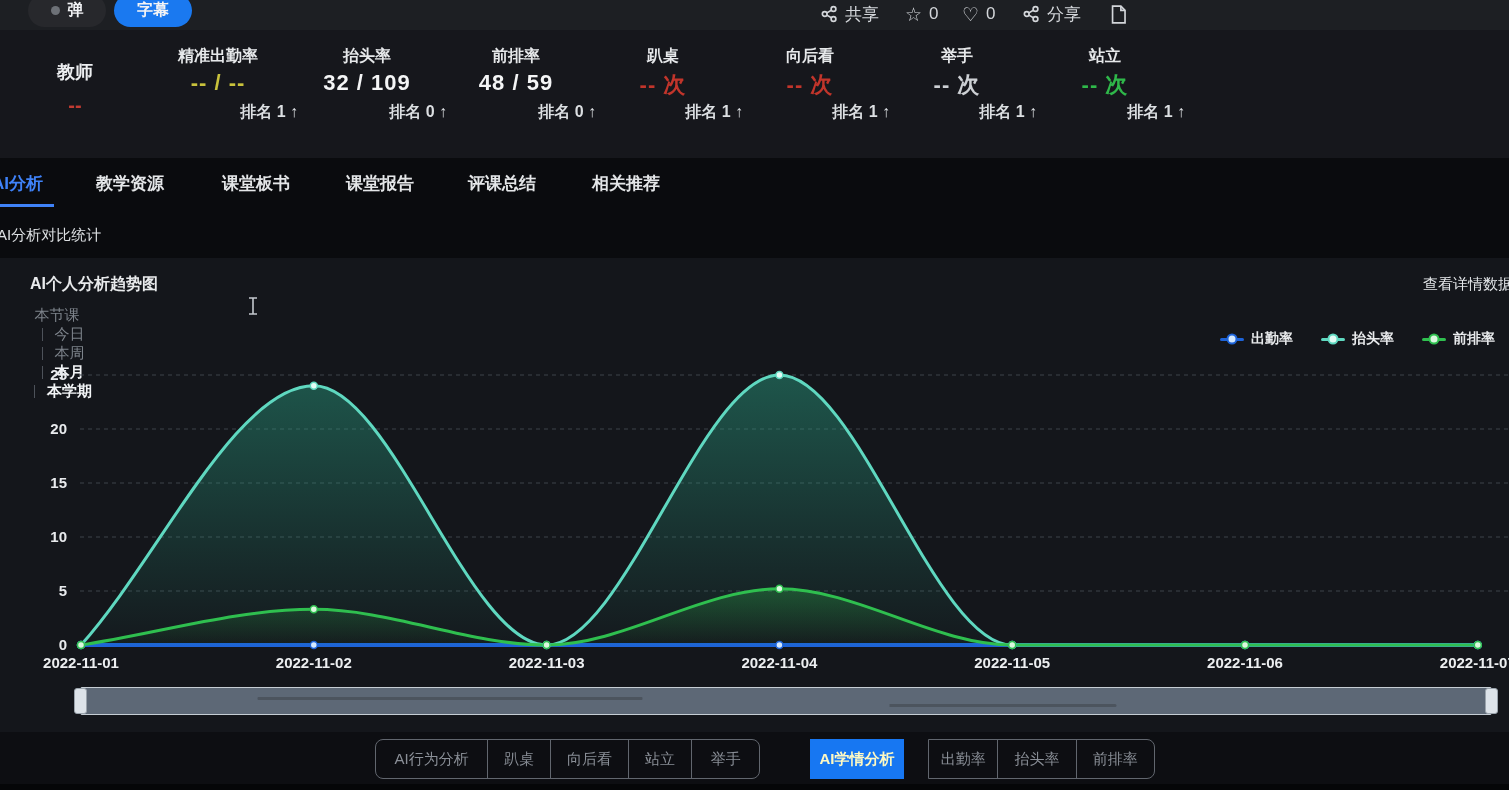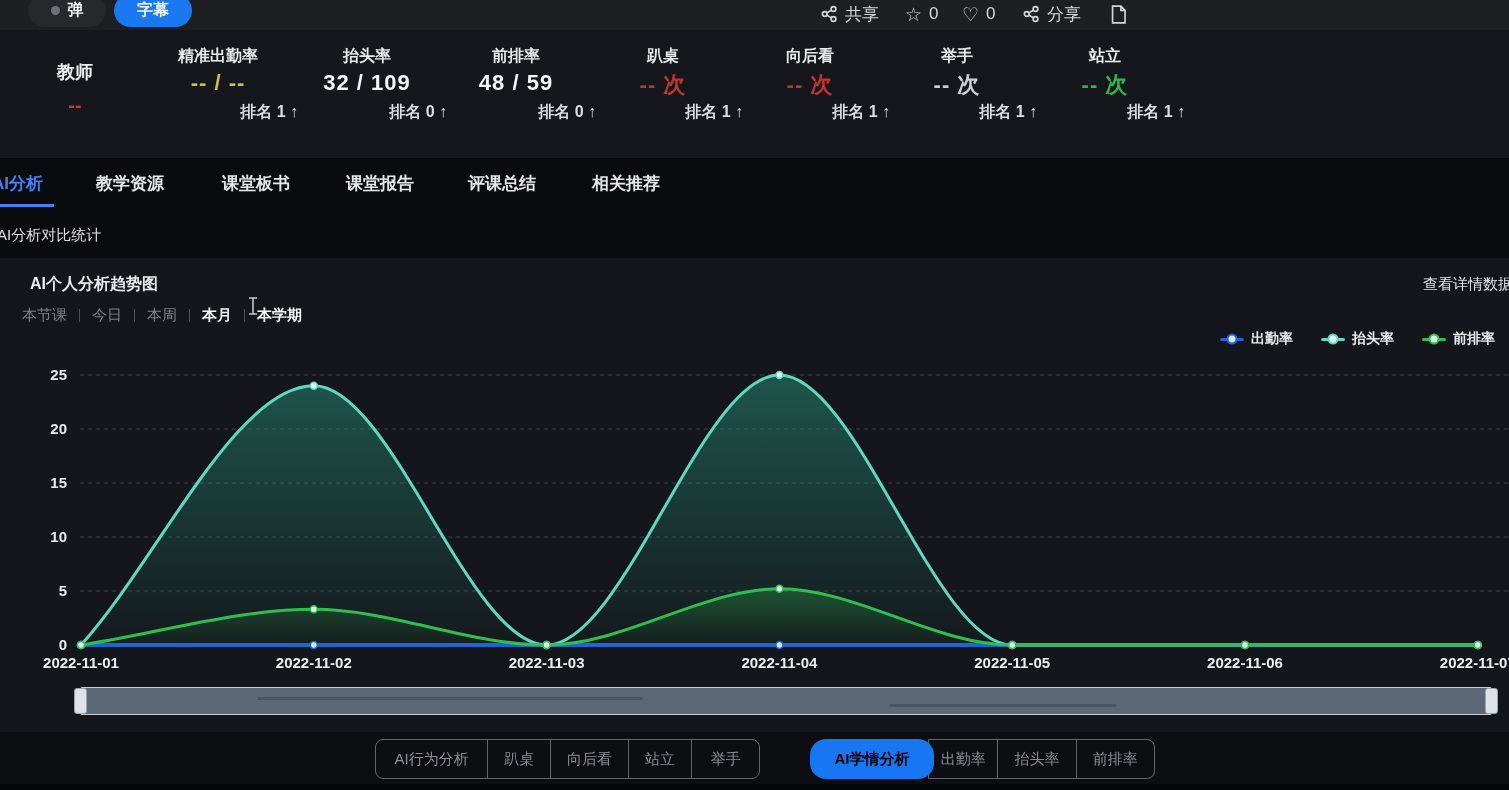--- a/index.html
+++ b/index.html
@@ -31,21 +31,21 @@
   .darkband{position:absolute;left:0;top:158px;width:1509px;height:100px;background:#0a0b0e;}
   .tab{position:absolute;top:14px;font-size:17px;font-weight:bold;color:#e4e6e8;cursor:pointer;}
   .tab.active{color:#3f82f8;}
   .tab-underline{position:absolute;left:-8px;top:46px;width:62px;height:3px;background:#3f82f8;}
   .section-title{position:absolute;left:-3px;top:68px;font-size:15px;color:#dde0e3;}
 
   
   .panel{position:absolute;left:0;top:258px;width:1509px;height:474px;background:#14161b;}
   .panel-title{position:absolute;left:30px;top:16px;font-size:16px;font-weight:bold;color:#e8eaec;}
   .detail-link{position:absolute;right:-4px;top:17px;font-size:15px;color:#e3e6e9;cursor:pointer;white-space:nowrap;}
-  .filters{position:absolute;left:22px;top:48px;display:flex;align-items:center;font-size:15px;}
+  .filters{position:absolute;left:22px;top:48px;display:flex;align-items:center;font-size:15px;flex-direction:column;}
   .filter{display:inline-flex;align-items:center;cursor:pointer;}
   .filter:not(:first-child)::before{content:"";display:inline-block;width:1px;height:13px;
         background:#4d525a;margin:0 12px;}
   .f-off{color:#7d838b;}
   .f-on{color:#f2f4f6;font-weight:bold;}
   .text-cursor{position:absolute;left:246px;top:38px;}
   .legend{position:absolute;right:14px;top:72px;display:flex;gap:28px;align-items:center;}
   .legend-item{display:flex;align-items:center;gap:7px;cursor:pointer;}
   .lmark{position:relative;width:24px;height:3px;border-radius:2px;display:inline-block;}
   .ldot{position:absolute;left:50%;top:50%;transform:translate(-50%,-50%);
@@ -66,22 +66,22 @@
 
   
   .bottombar{position:absolute;left:0;top:732px;width:1509px;height:52px;background:#0d0e12;}
   .bgroup{position:absolute;top:7px;height:40px;display:flex;border:1px solid #61666e;
           border-radius:8px;overflow:hidden;box-sizing:border-box;}
   .bgroup .gbtn{display:flex;align-items:center;justify-content:center;font-size:15px;
           color:#8a8f97;cursor:pointer;box-sizing:border-box;}
   .bgroup .gbtn + .gbtn{border-left:1px solid #61666e;}
   .g1{left:375px;width:385px;}
   .g2{left:928px;width:227px;border-radius:0 8px 8px 0;}
-  .btn-blue{position:absolute;left:810px;top:7px;width:124px;height:40px;background:#1777f2;
-            color:#000000;border-radius:16px;display:flex;align-items:center;justify-content:center;
+  .btn-blue{position:absolute;left:810px;top:7px;width:94px;height:40px;background:#1777f2;
+            color:#fef9c3;border-radius:0;display:flex;align-items:center;justify-content:center;
             font-size:15px;font-weight:bold;cursor:pointer;z-index:2;}
   .w112{width:112px;} .w63{width:63px;} .w78{width:78px;} .w64{width:64px;} .w68{width:68px;}
   .w69{width:69px;} .w79{width:79px;}
   .bottomstrip{position:absolute;left:0;top:784px;width:1509px;height:6px;background:#050608;}
 </style>
 </head>
 <body>
 
 <div class="stage">
 

